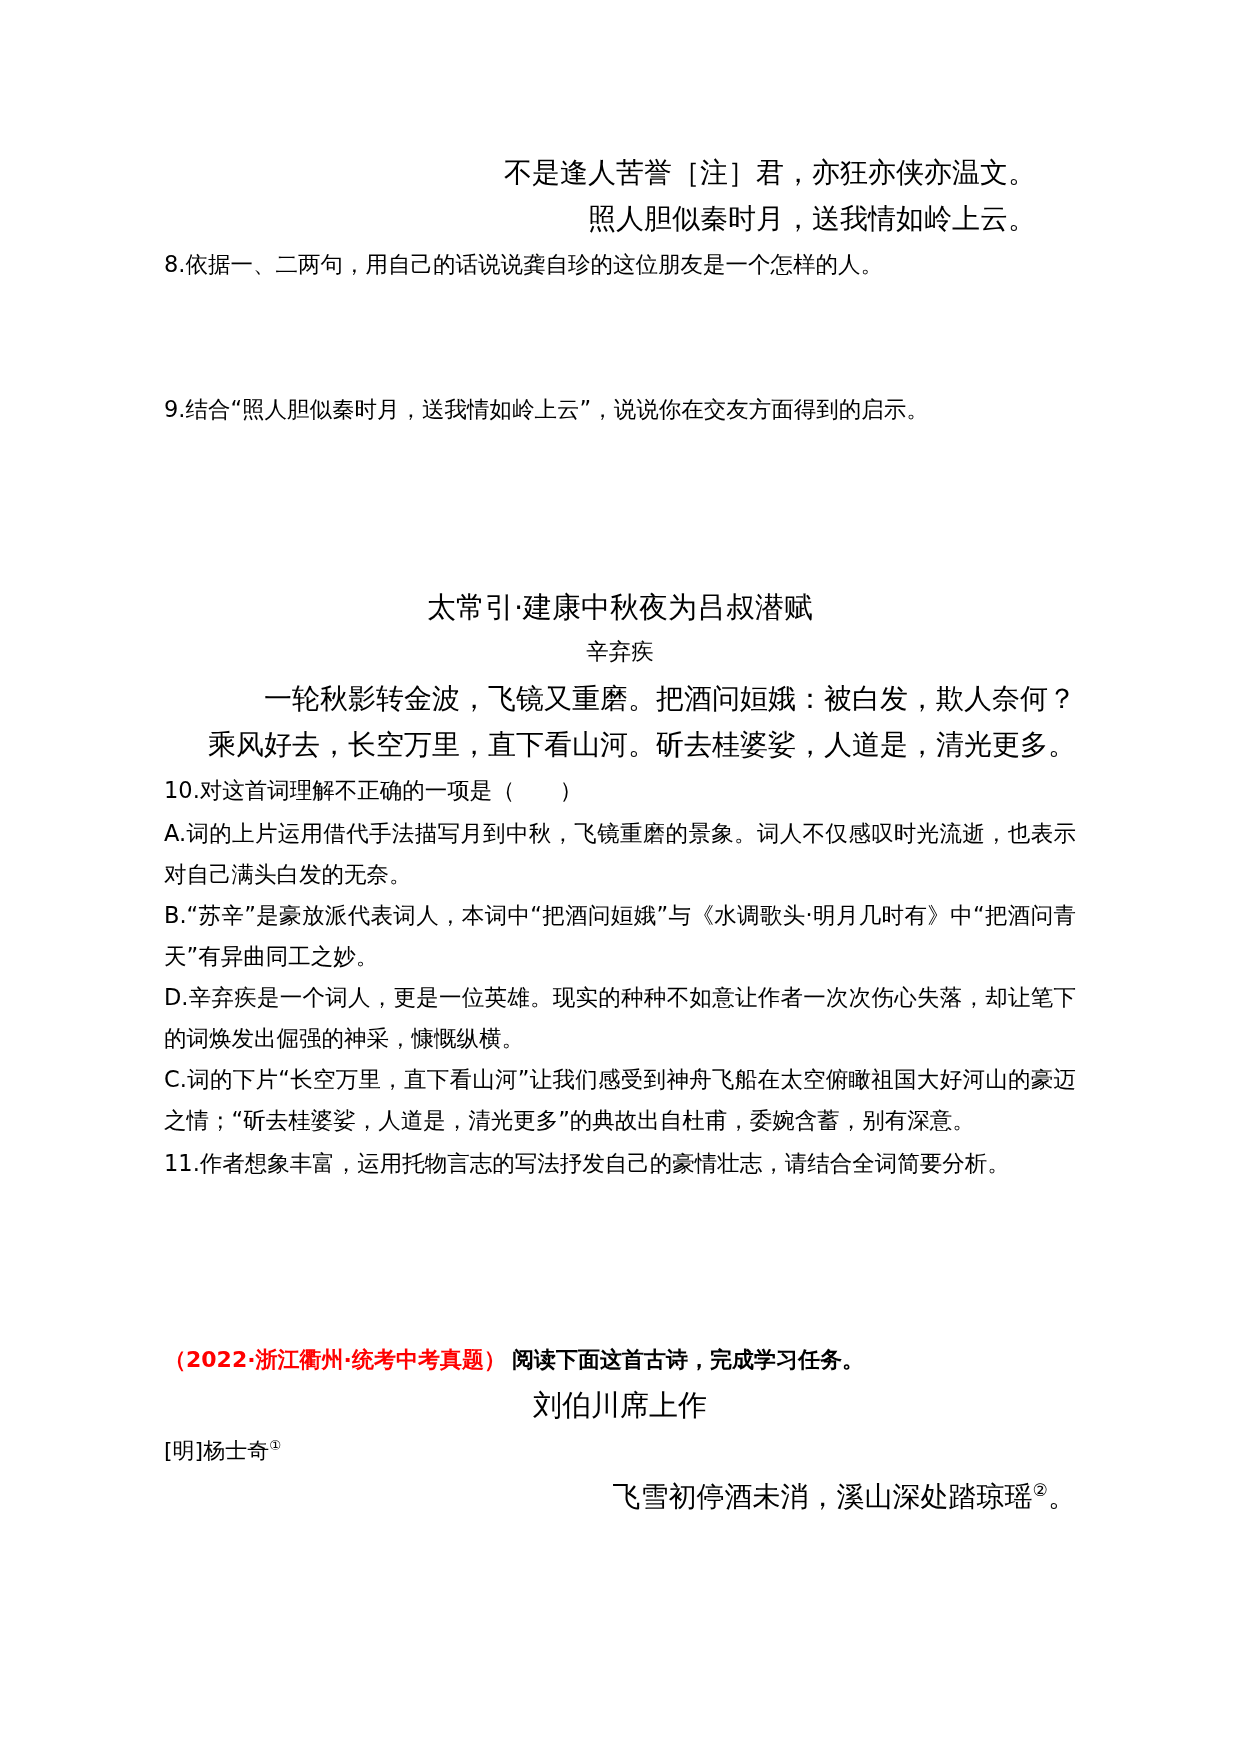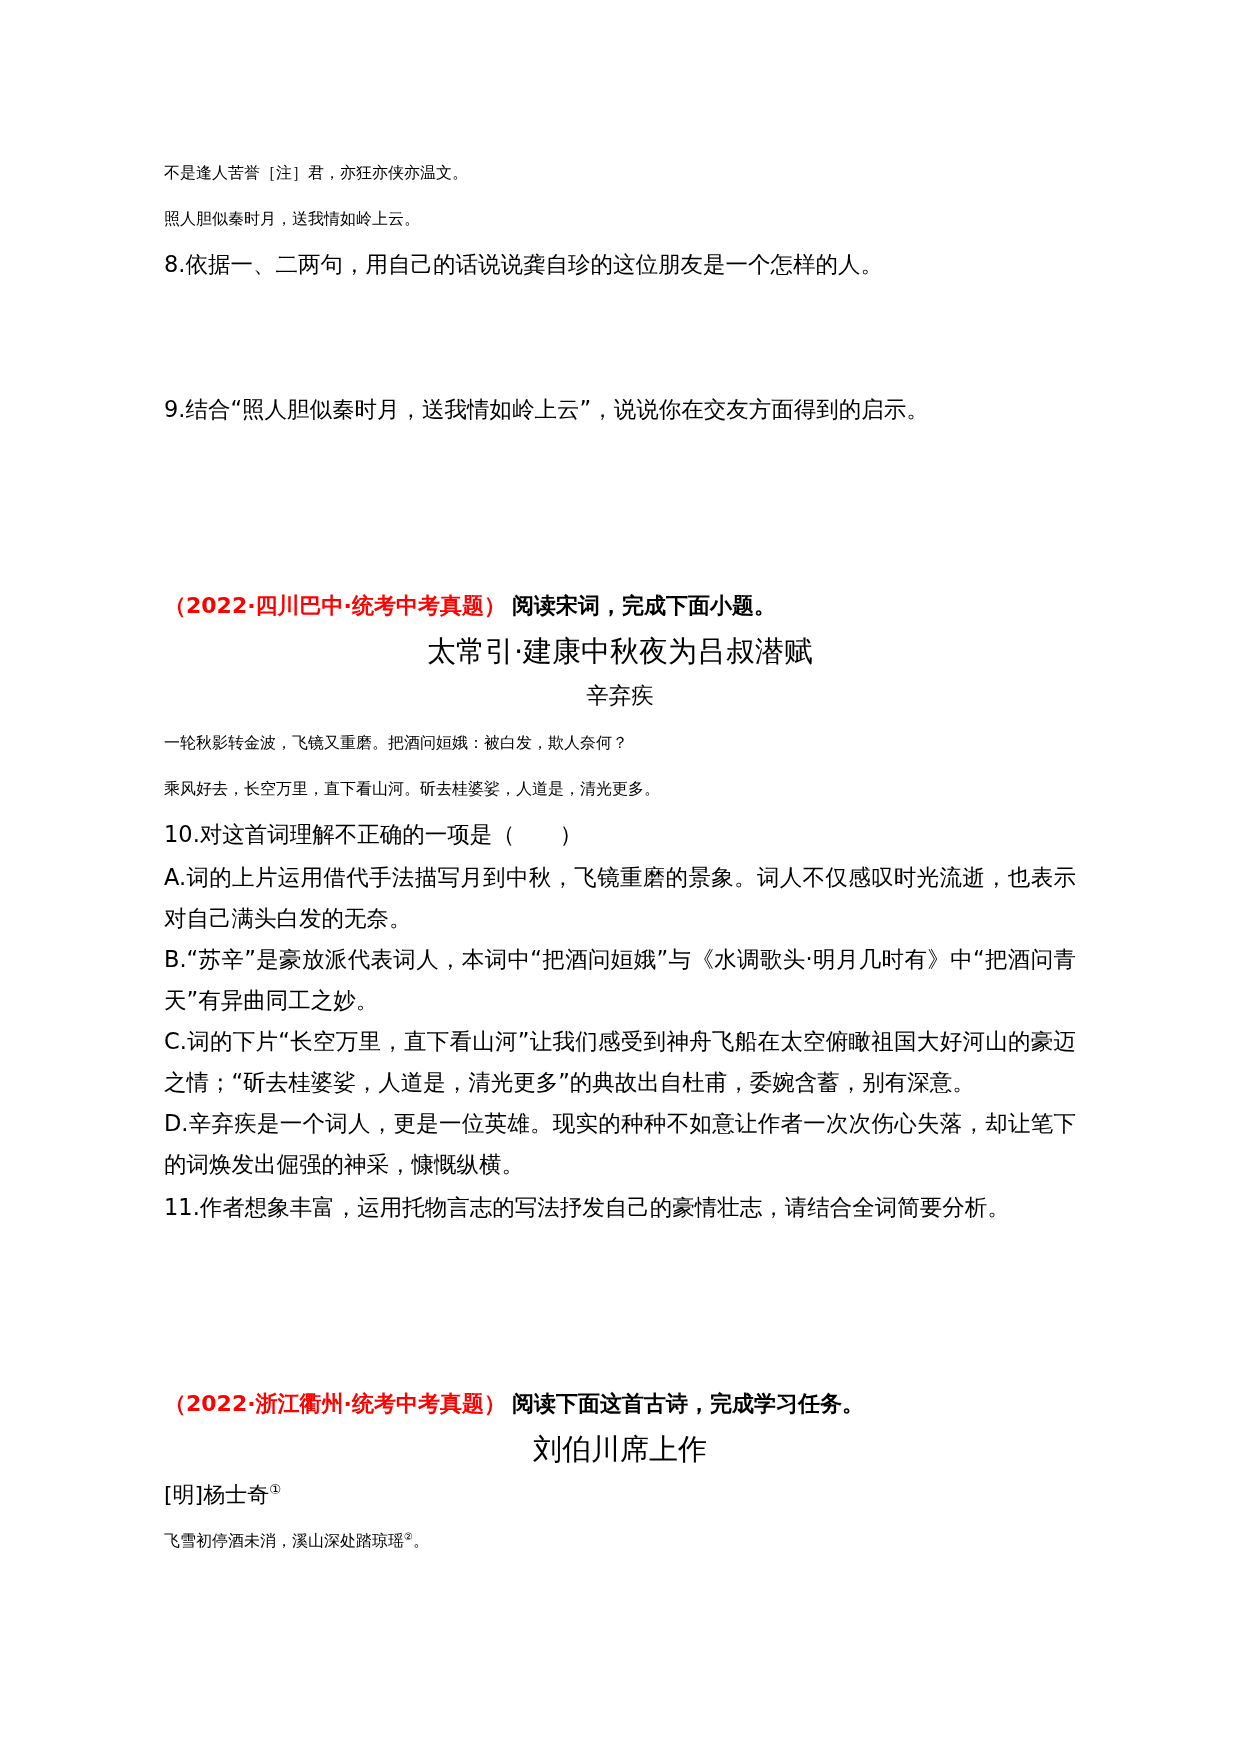--- a/index.html
+++ b/index.html
@@ -32,23 +32,23 @@
   .line {
     font-size: 22.5px;
     line-height: 45px;
     letter-spacing: 0.2px;
     white-space: pre-wrap;
   }
   .spacer-xl { height: 150px; }
 
   
   .verse {
-    font-size: 16px;
+    font-size: 28px;
     line-height: 46px;
-    text-align: left;
+    text-align: right;
   }
   .verse-a { padding-right: 40px; }
   .verse-b { padding-right: 40px; }
 
   
   .src-head {
     font-size: 22px;
     line-height: 44px;
     font-weight: bold;
     white-space: nowrap;
@@ -127,41 +127,38 @@
 
 
     <div class="question">8.依据一、二两句，用自己的话说说龚自珍的这位朋友是一个怎样的人。</div>
 
     <div class="answer-gap-md"></div>
 
     <div class="question">9.结合“照人胆似秦时月，送我情如岭上云”，说说你在交友方面得到的启示。</div>
 
     <div class="answer-gap-lg"></div>
 
-    <div class="src-head">
-      <span class="src-tag">（2022·四川巴中·统考中考真题）</span><span class="src-task">阅读宋词，完成下面小题。</span>
-    </div>
 
     <div class="poem-title">太常引·建康中秋夜为吕叔潜赋</div>
 
     <div class="poem-author">辛弃疾</div>
 
     <div class="verse">一轮秋影转金波，飞镜又重磨。把酒问姮娥：被白发，欺人奈何？</div>
 
     <div class="verse">乘风好去，长空万里，直下看山河。斫去桂婆娑，人道是，清光更多。</div>
 
     <div class="question">10.对这首词理解不正确的一项是（　　）</div>
 
     <div class="option">A.词的上片运用借代手法描写月到中秋，飞镜重磨的景象。词人不仅感叹时光流逝，也表示对自己满头白发的无奈。</div>
 
     <div class="option">B.“苏辛”是豪放派代表词人，本词中“把酒问姮娥”与《水调歌头·明月几时有》中“把酒问青天”有异曲同工之妙。</div>
 
+    <div class="option">D.辛弃疾是一个词人，更是一位英雄。现实的种种不如意让作者一次次伤心失落，却让笔下的词焕发出倔强的神采，慷慨纵横。</div>
+
     <div class="option">C.词的下片“长空万里，直下看山河”让我们感受到神舟飞船在太空俯瞰祖国大好河山的豪迈之情；“斫去桂婆娑，人道是，清光更多”的典故出自杜甫，委婉含蓄，别有深意。</div>
-
-    <div class="option">D.辛弃疾是一个词人，更是一位英雄。现实的种种不如意让作者一次次伤心失落，却让笔下的词焕发出倔强的神采，慷慨纵横。</div>
 
     <div class="question">11.作者想象丰富，运用托物言志的写法抒发自己的豪情壮志，请结合全词简要分析。</div>
 
     <div class="answer-gap-lg"></div>
 
     <div class="src-head">
       <span class="src-tag">（2022·浙江衢州·统考中考真题）</span><span class="src-task">阅读下面这首古诗，完成学习任务。</span>
     </div>
 
     <div class="poem-title">刘伯川席上作</div>

